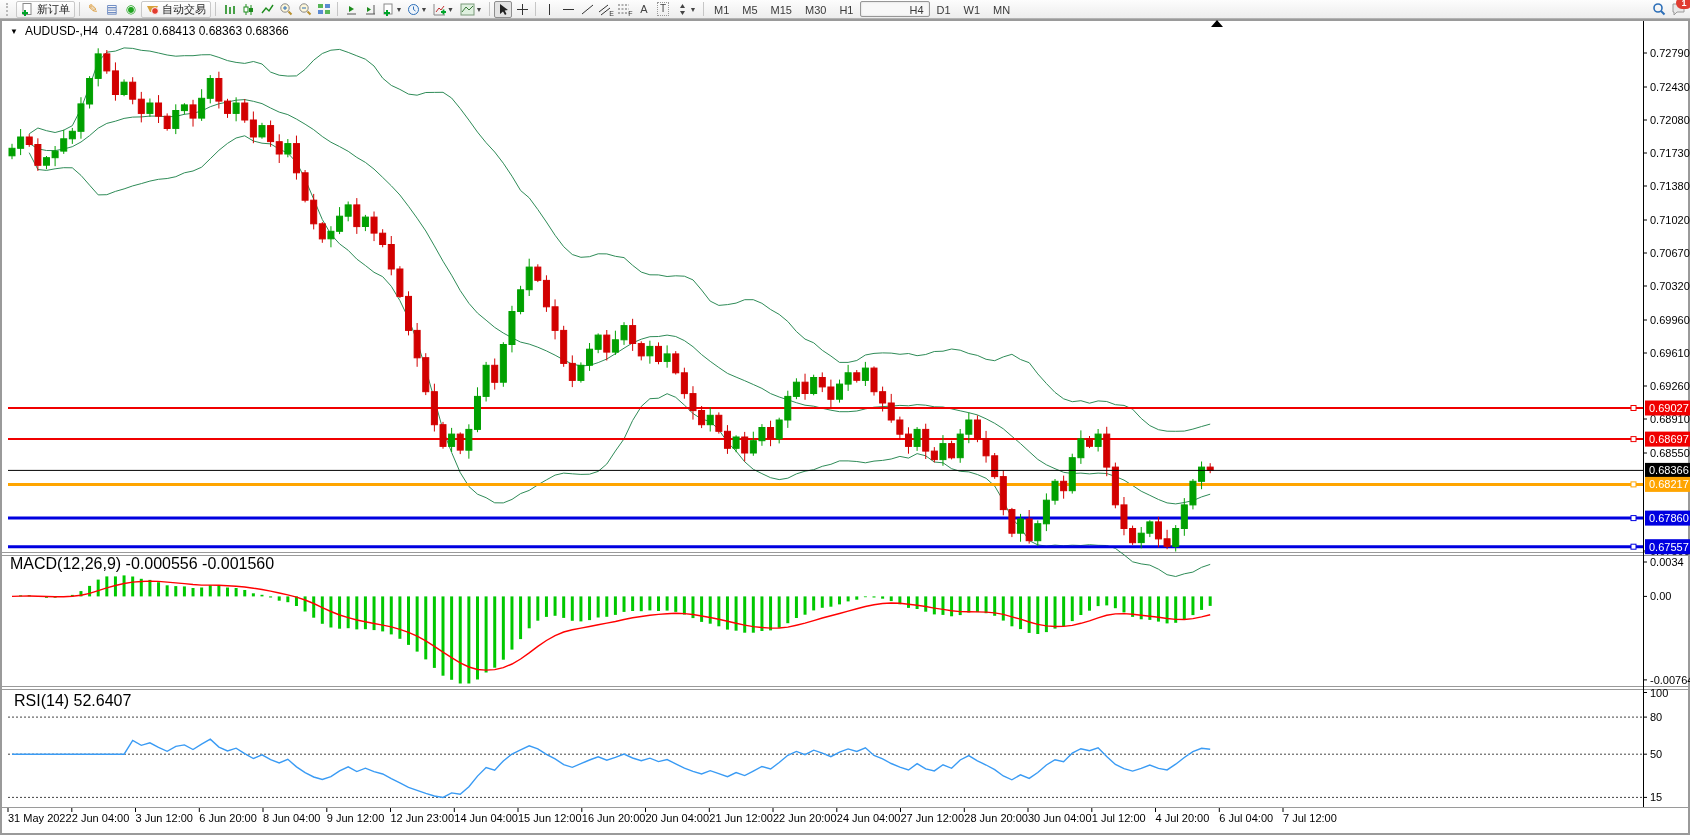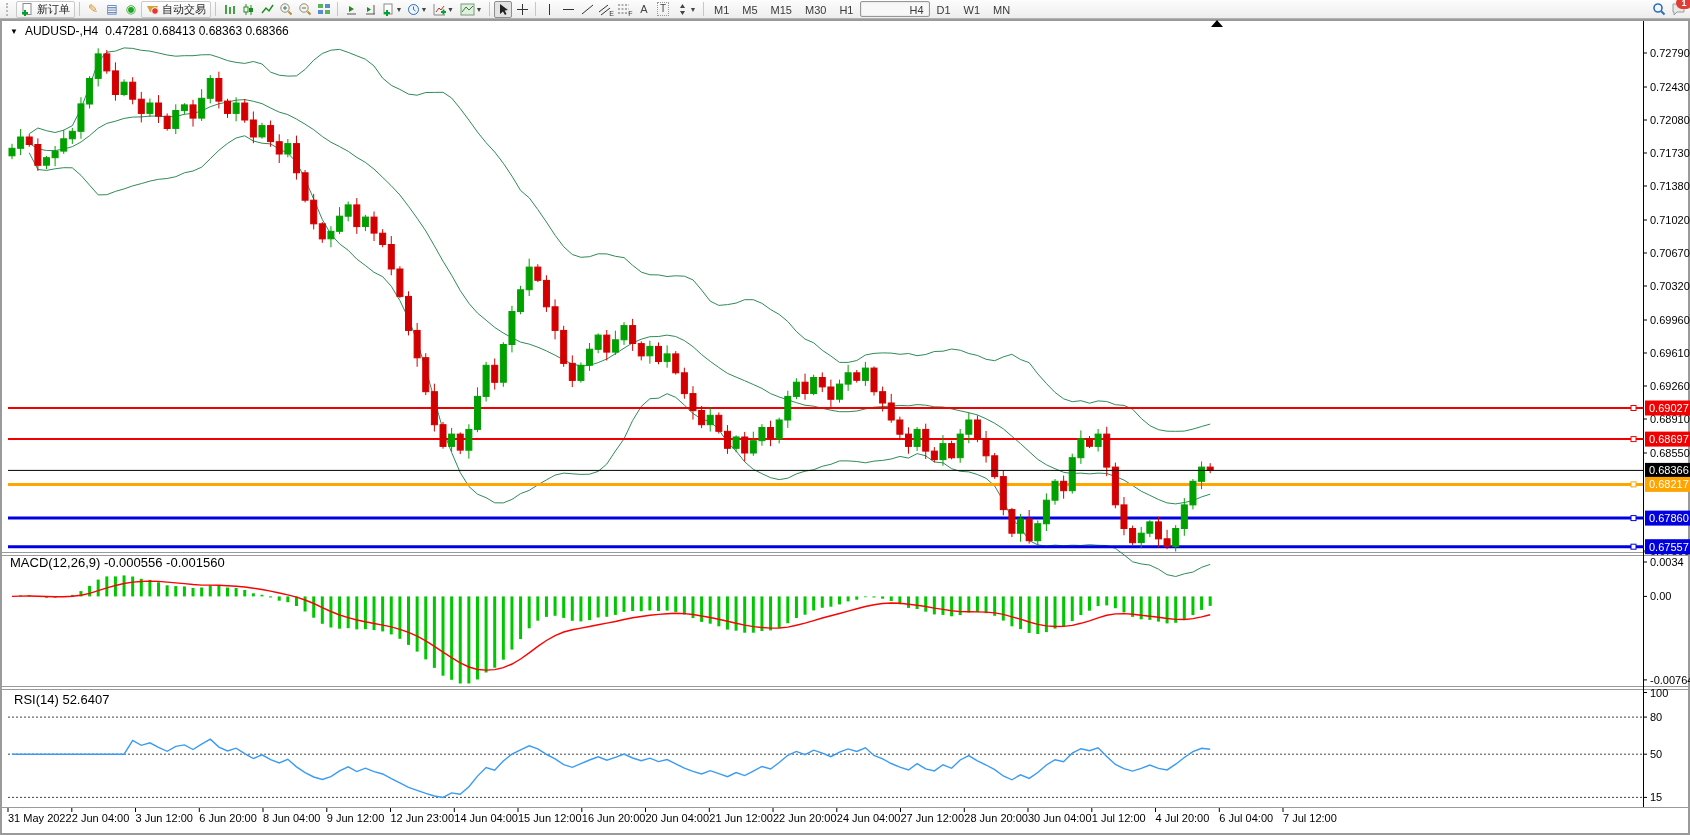--- a/index.html
+++ b/index.html
@@ -22,21 +22,21 @@
   .tf.active{border-color:#979797;background:#f8f8f8;box-shadow:inset 0 0 2px #cfcfcf;padding-left:48px;}
   .spacer{flex:1;}
   .badge{position:absolute;top:-4px;right:-5px;min-width:12px;height:12px;border-radius:7px;background:#e03c31;color:#fff;
     font-size:9px;line-height:12px;text-align:center;padding:0 2px;font-weight:bold;}
   .chat-wrap{position:relative;}
 
   
   .chart-window{position:absolute;left:0;top:19px;width:1690px;height:816px;background:#fff;border:2px solid #9a9a9a;box-sizing:border-box;z-index:1;}
   #cv{position:absolute;left:0;top:0;width:1690px;height:835px;z-index:2;}
   #cv text{font-family:"Liberation Sans",sans-serif;font-size:11px;}
-  .ov{position:absolute;z-index:6;font-size:13px;color:#000;white-space:nowrap;}
+  .ov{position:absolute;z-index:6;font-size:16px;color:#000;white-space:nowrap;}
   #title{left:10px;top:24px;display:flex;gap:7px;align-items:center;font-size:12px;}
   #title .dd{font-size:8px;color:#000;}
   #macd-label{left:10px;top:555px;}
   #rsi-label{left:14px;top:692px;}
 </style>
 </head>
 <body>
 
 <div class="toolbar">
   <div class="grip"></div>

